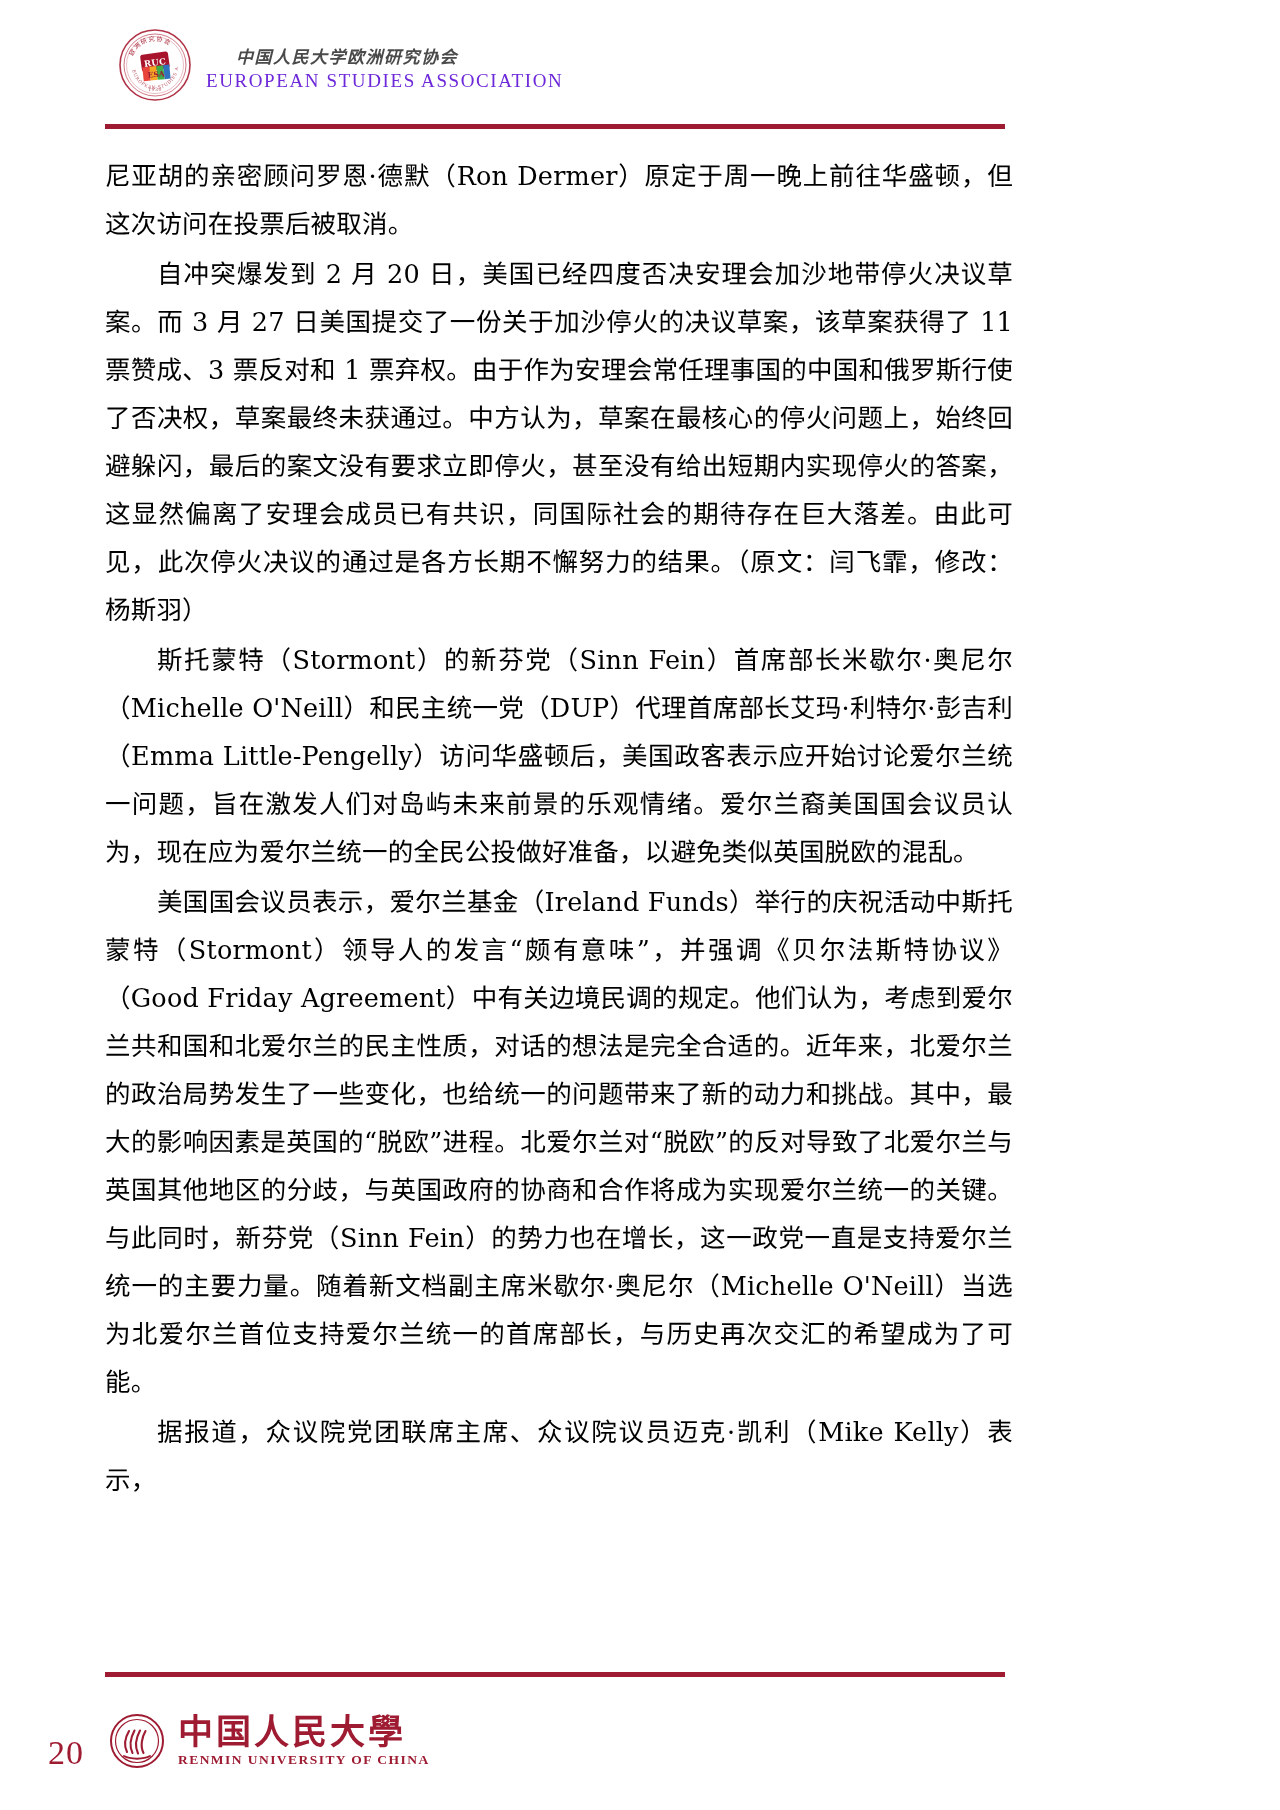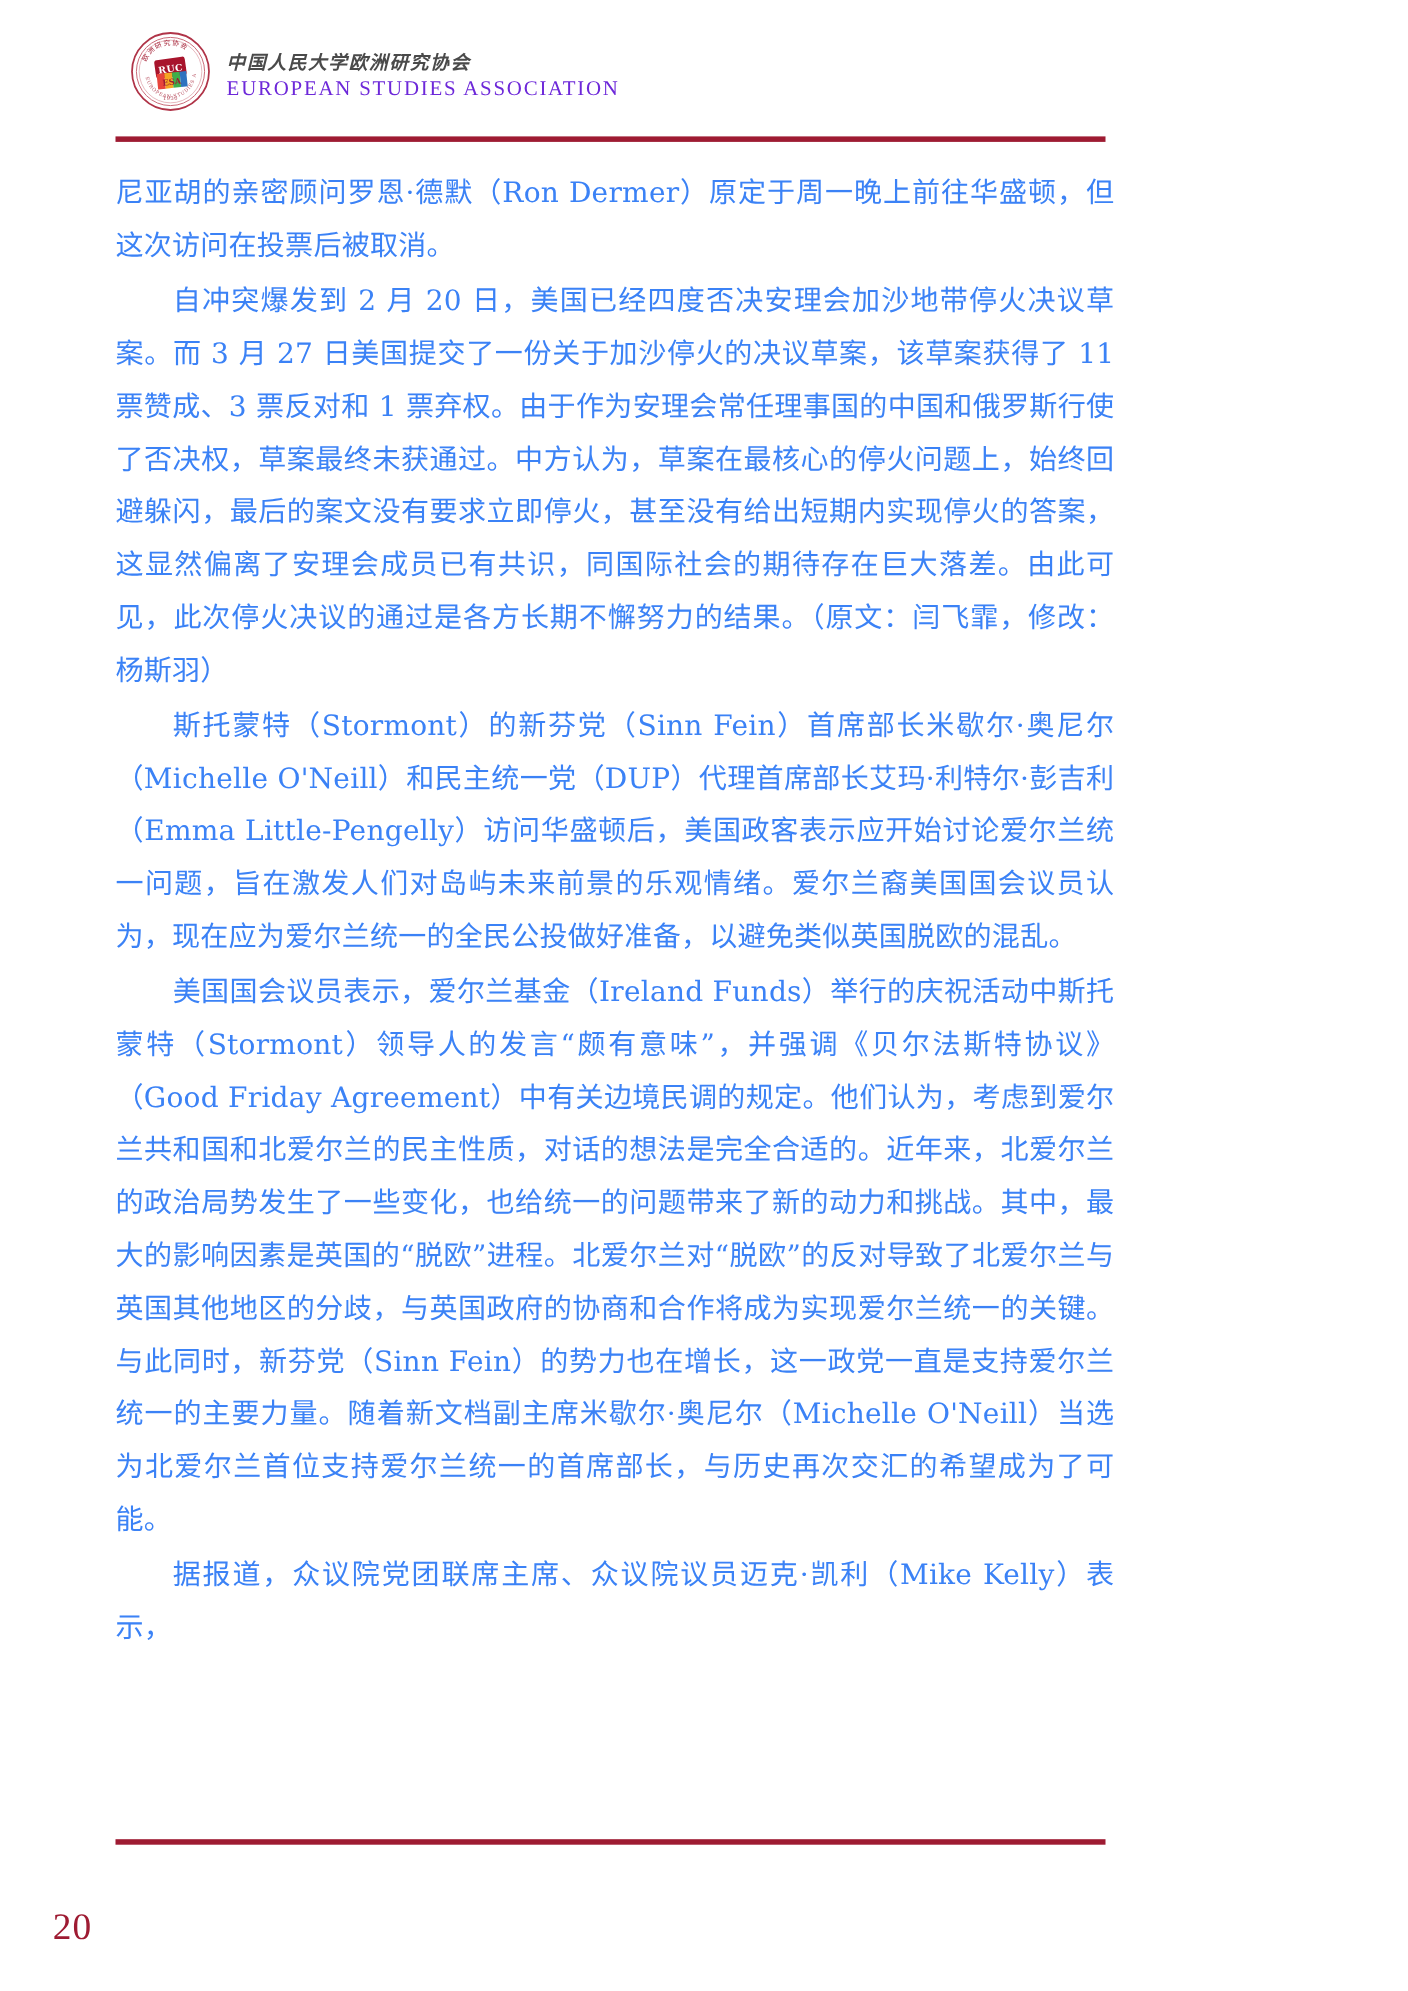--- a/index.html
+++ b/index.html
@@ -44,20 +44,21 @@
     padding-top: 4px;
   }
   .masthead-cn {
     font-family: "Liberation Serif", "DejaVu Serif", serif;
     font-size: 17px;
     color: #4a4a4a;
     letter-spacing: 1.5px;
     font-style: italic;
     font-weight: 600;
     white-space: nowrap;
+    margin-left: 30px;
   }
   .masthead-en {
     font-family: "Liberation Serif", "DejaVu Serif", serif;
     font-size: 19px;
     color: #6d28d9;
     letter-spacing: 1.6px;
     white-space: nowrap;
   }
 
   .rule-top {
@@ -84,21 +85,21 @@
     top: 152px;
     width: 908px;
   }
   p.body {
     margin: 0 0 2px 0;
     font-family: "DejaVu Serif", "Liberation Serif", serif;
     font-size: 25.5px;
     line-height: 48px;
     text-align: justify;
     text-justify: inter-character;
-    color: #3b82f6;
+    color: #000000;
     letter-spacing: 0.2px;
   }
   p.indent {
     text-indent: 52px;
   }
   h2.section-heading {
     margin: 40px 0 34px 0;
     font-family: "DejaVu Sans", "Liberation Sans", sans-serif;
     font-size: 30px;
     line-height: 46px;
@@ -217,15 +218,36 @@
 
     <p class="body indent">据报道，众议院党团联席主席、众议院议员迈克·凯利（Mike Kelly）表示，</p>
   </div>
 
   <div class="rule-bottom"></div>
 
   <div class="footer">
 
     <div class="page-number">20</div>
 
+    <div class="footer-logo">
+
+      <div class="seal-ruc">
+        <svg width="58" height="58" viewBox="0 0 58 58" aria-hidden="true">
+          <circle cx="29" cy="29" r="26" fill="none" stroke="#9e1b32" stroke-width="2"></circle>
+          <circle cx="29" cy="29" r="21.5" fill="none" stroke="#9e1b32" stroke-width="1.2"></circle>
+          <g stroke="#9e1b32" stroke-width="2.1" fill="none" stroke-linecap="round">
+            <path d="M 19 40 C 15.5 33, 17.5 25, 21 19"></path>
+            <path d="M 24.5 41 C 21 34, 23 25, 26.5 18.5"></path>
+            <path d="M 30 41.5 C 26.5 34, 28.5 25, 32 18.5"></path>
+            <path d="M 35.5 41 C 32 34, 34 25, 37.5 19"></path>
+          </g>
+          <path d="M 16 44 C 22 47.5, 36 47.5, 42 44" stroke="#9e1b32" stroke-width="2" fill="none" stroke-linecap="round"></path>
+        </svg>
+      </div>
+
+      <div class="footer-wordmark">
+        <div class="footer-cn">中国人民大學</div>
+        <div class="footer-en">RENMIN UNIVERSITY OF CHINA</div>
+      </div>
+    </div>
   </div>
 
 </div>
 
 </body></html>

